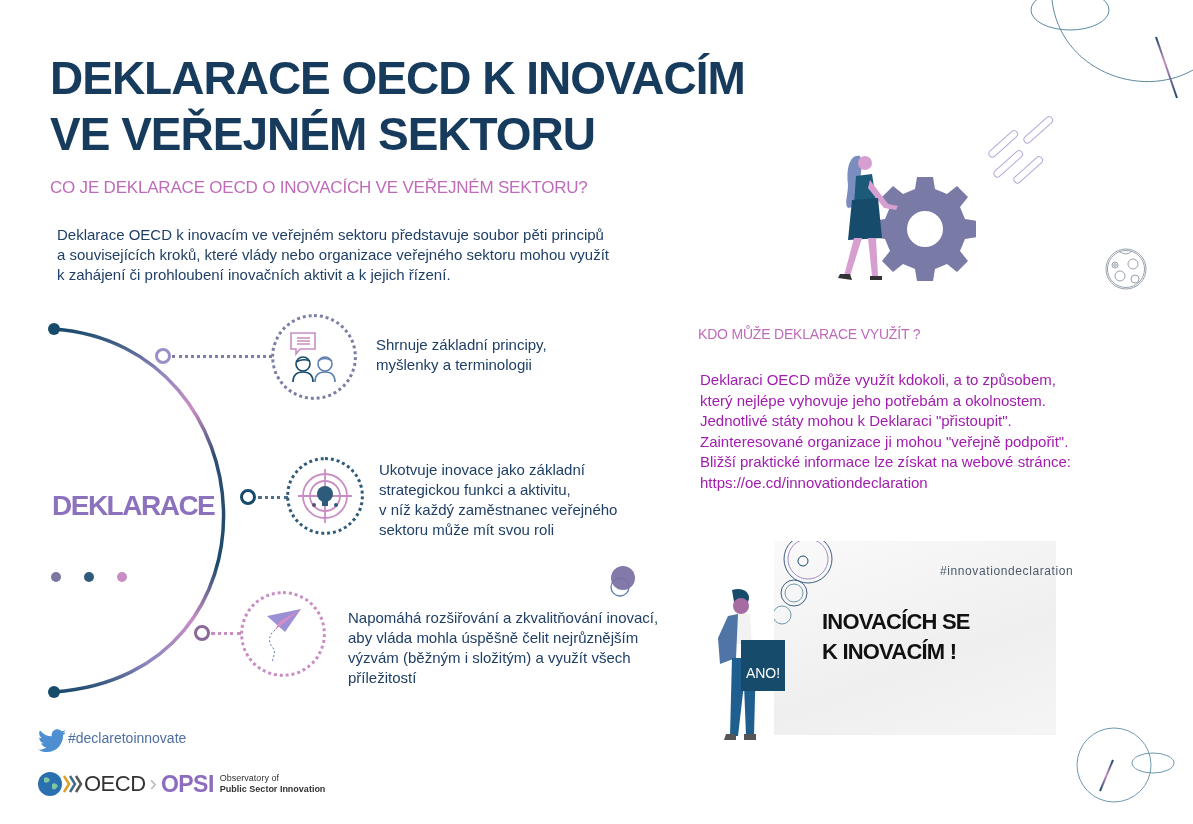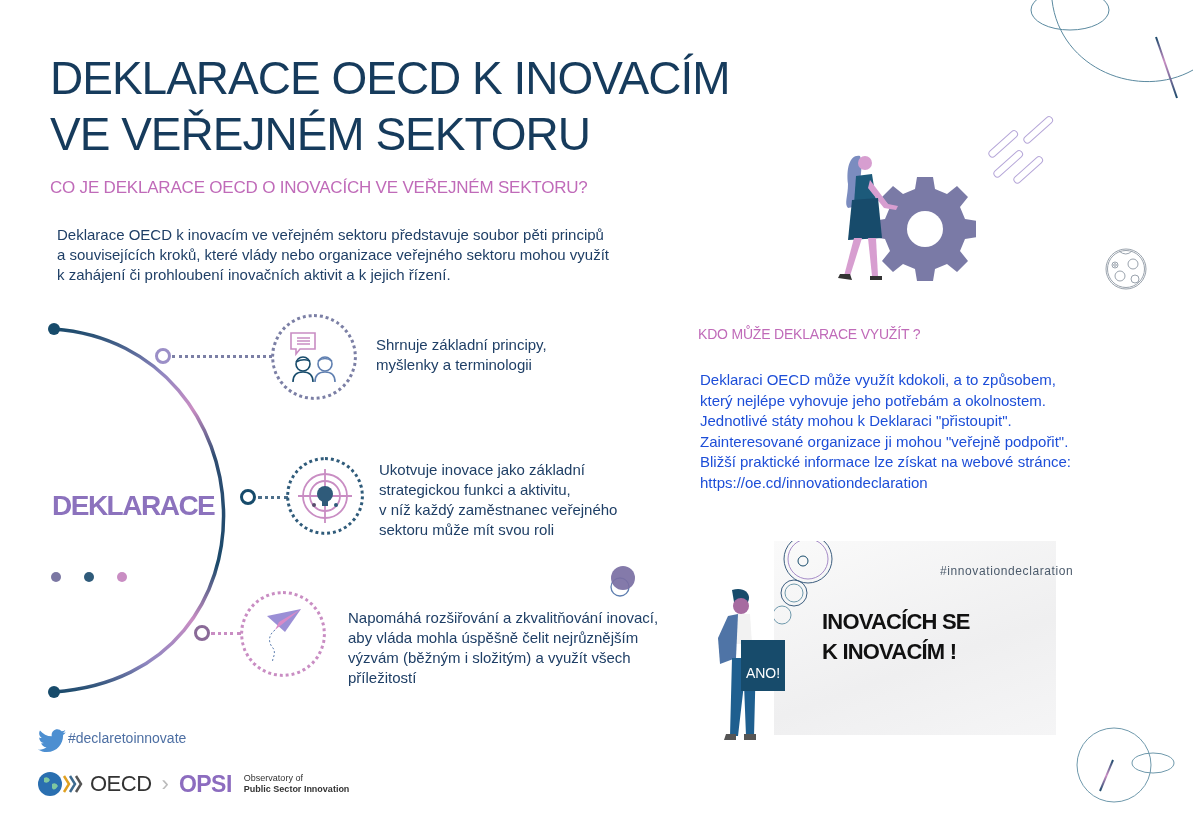--- a/index.html
+++ b/index.html
@@ -6,21 +6,21 @@
   html, body { width: 1193px; height: 824px; background: #ffffff; overflow: hidden; }
   body { position: relative; font-family: "Liberation Sans", sans-serif; color: #1f3f66; }
 
   .abs { position: absolute; }
 
   .title {
     left: 50px; top: 50px; width: 720px;
     font-family: "Liberation Sans", sans-serif;
     font-size: 46px; line-height: 56px; color: #163b5c;
     letter-spacing: -1px;
-    font-weight: normal;
+    font-weight: bold;
   }
   .subtitle {
     left: 50px; top: 178px;
     font-size: 17px; color: #c06bb9; letter-spacing: -0.2px;
   }
   .intro {
     left: 57px; top: 225px; width: 630px;
     font-size: 15px; line-height: 20px; color: #1f3f66;
   }
   .principle-text {
@@ -32,29 +32,29 @@
 
   .deklarace-word {
     left: 52px; top: 490px;
     font-size: 28px; font-weight: bold; color: #8c72bd; letter-spacing: -1.5px;
   }
   .dot { width: 10px; height: 10px; border-radius: 50%; }
 
   .hashtag {
     left: 68px; top: 730px; font-size: 14px; color: #4d6fa3;
   }
-  .logos { left: 38px; top: 770px; height: 28px; display: flex; align-items: center; gap: 6px; }
+  .logos { left: 38px; top: 770px; height: 28px; display: flex; align-items: center; }
   .oecd-word { font-size: 22px; color: #333; letter-spacing: -0.5px; }
   .chev { font-size: 22px; color: #bbb; margin: 0 4px; }
   .opsi-word { font-size: 23px; font-weight: bold; color: #8c6cbf; letter-spacing: -0.5px; }
   .opsi-sub { font-size: 9px; line-height: 11px; color: #333; margin-left: 6px; }
   .opsi-sub b { font-weight: bold; }
 
   .who-heading { left: 698px; top: 326px; font-size: 14px; color: #c06bb9; letter-spacing: -0.2px; }
-  .who-text { left: 700px; top: 370px; width: 420px; font-size: 15px; line-height: 20.5px; color: #1d4ed8; }
+  .who-text { left: 700px; top: 370px; width: 420px; font-size: 15px; line-height: 20.5px; color: #a21caf; }
 
   .card {
     left: 774px; top: 541px; width: 282px; height: 194px;
     background: linear-gradient(160deg, #fafafa 0%, #efeff0 60%, #f5f5f6 100%);
   }
   .card-tag { left: 166px; top: 23px; font-size: 12px; color: #4b5a6b; letter-spacing: 0.6px; }
   .card-title { left: 48px; top: 66px; font-size: 22px; line-height: 30px; color: #111; font-weight: bold; letter-spacing: -0.8px; }
 
   .ano-sign {
     left: 741px; top: 640px; width: 44px; height: 51px;

